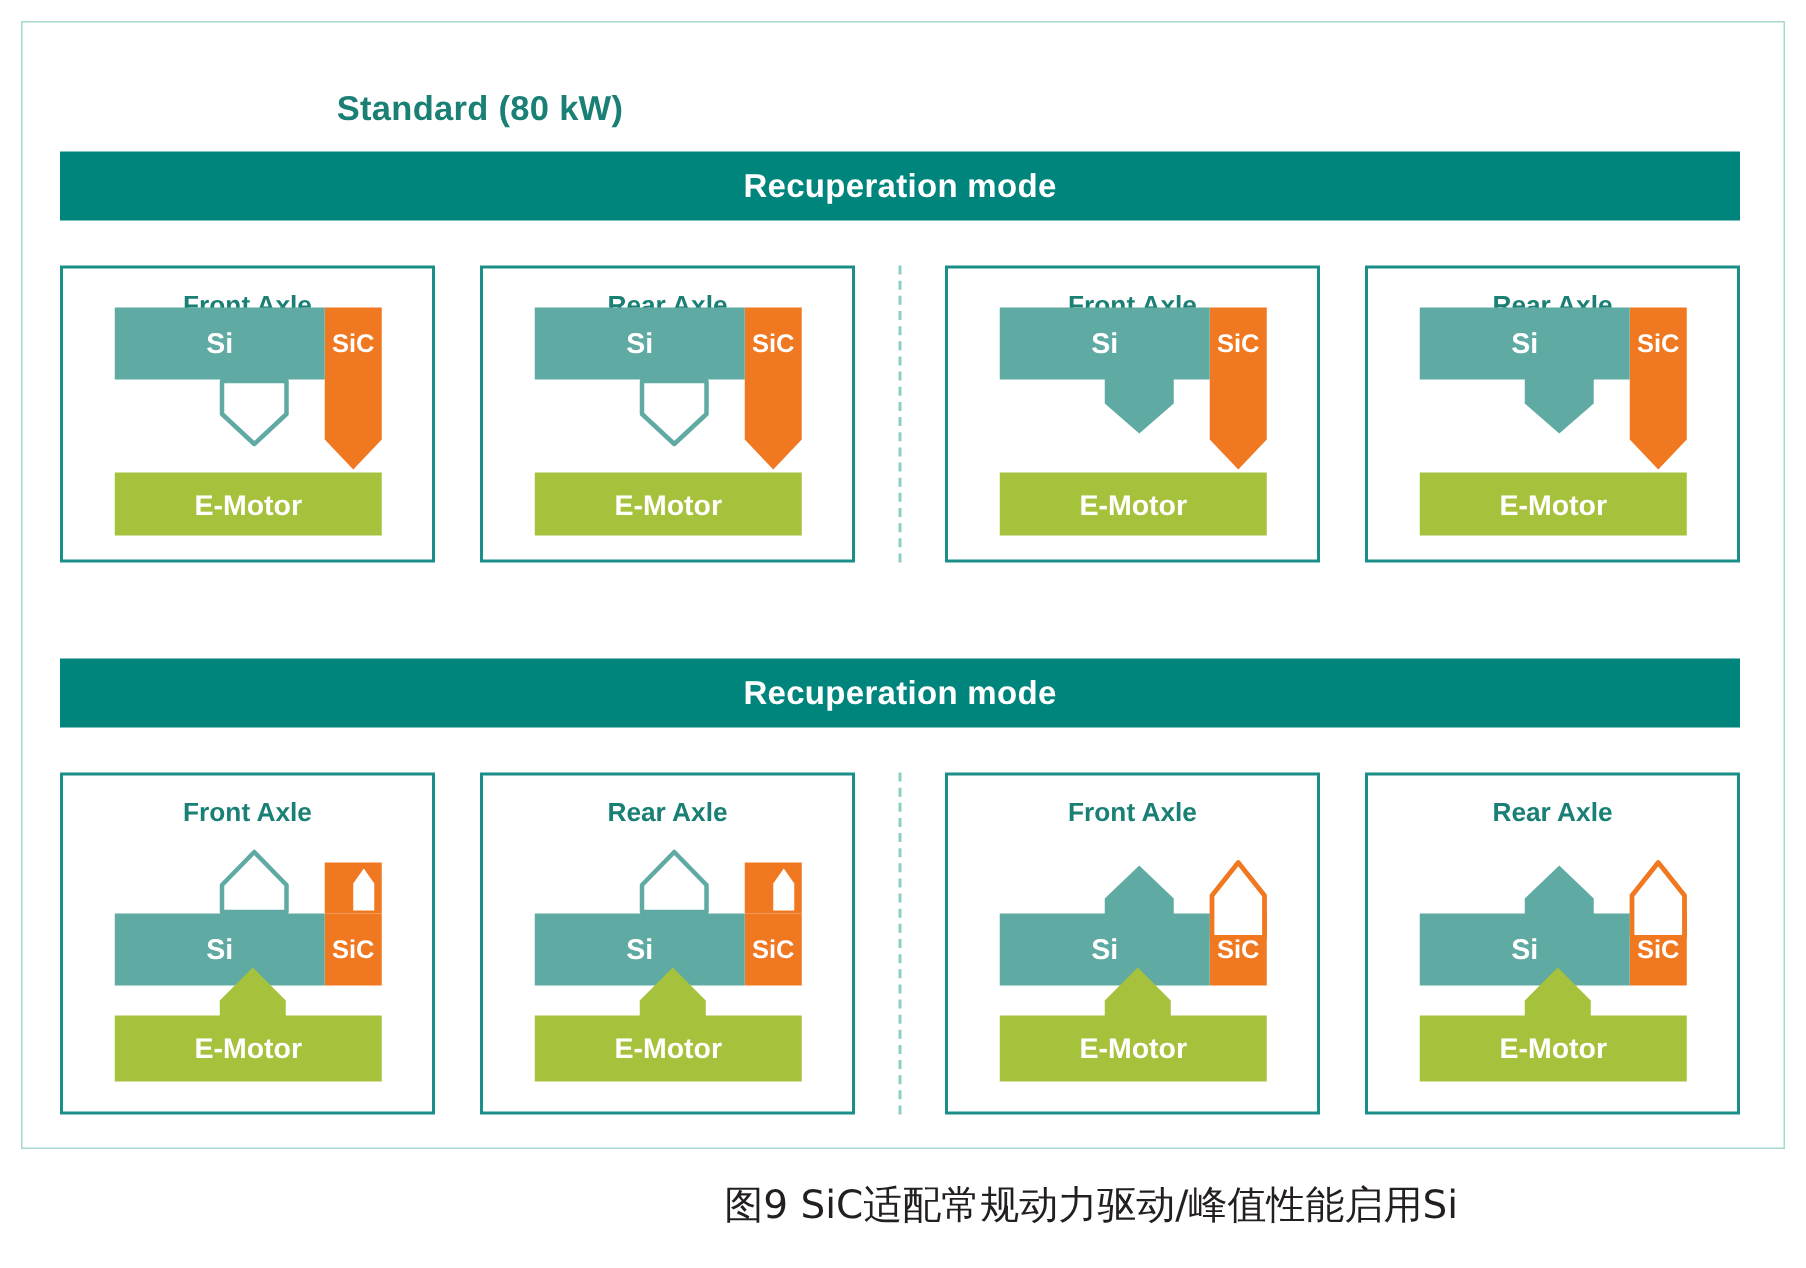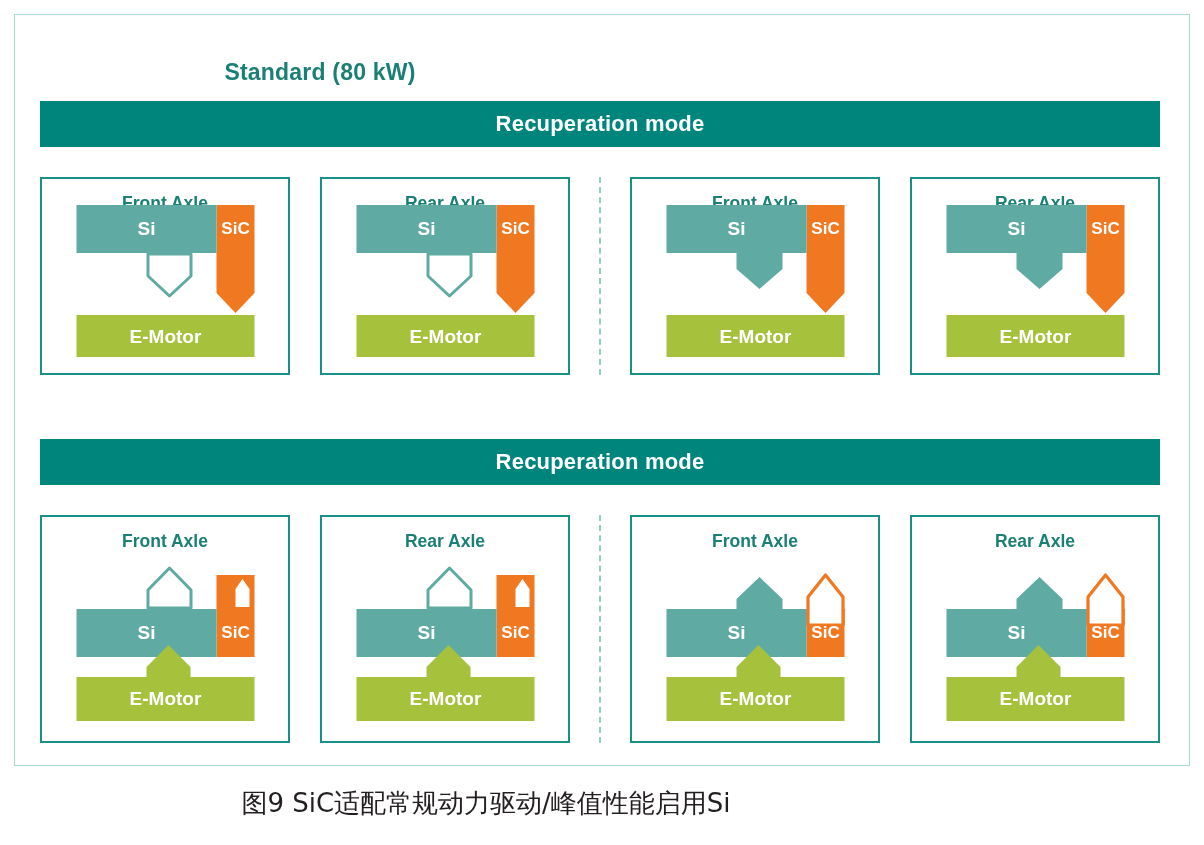--- a/index.html
+++ b/index.html
@@ -52,21 +52,21 @@
   #div-acceleration{left:599px;top:177px;height:198px;}
   #div-recuperation{left:599px;top:515px;height:228px;}
 
   .axle-label{
     position:absolute;left:0;right:0;top:12px;height:24px;line-height:24px;
     text-align:center;color:#1a7f74;font-size:17.5px;font-weight:bold;
   }
   .panel-svg{position:absolute;left:0;top:20px;width:100%;}
 
   .caption{
-    position:absolute;left:0;top:786px;width:972px;text-align:center;
+    position:absolute;left:0;top:786px;width:972px;text-align:right;
     color:#231f20;font-size:26px;
     font-family:"DejaVu Sans","Liberation Sans",sans-serif;
   }
   svg text{font-family:"Liberation Sans","DejaVu Sans",sans-serif;font-weight:bold;}
 </style>
 </head>
 <body>
 
 <div id="figure">
 

